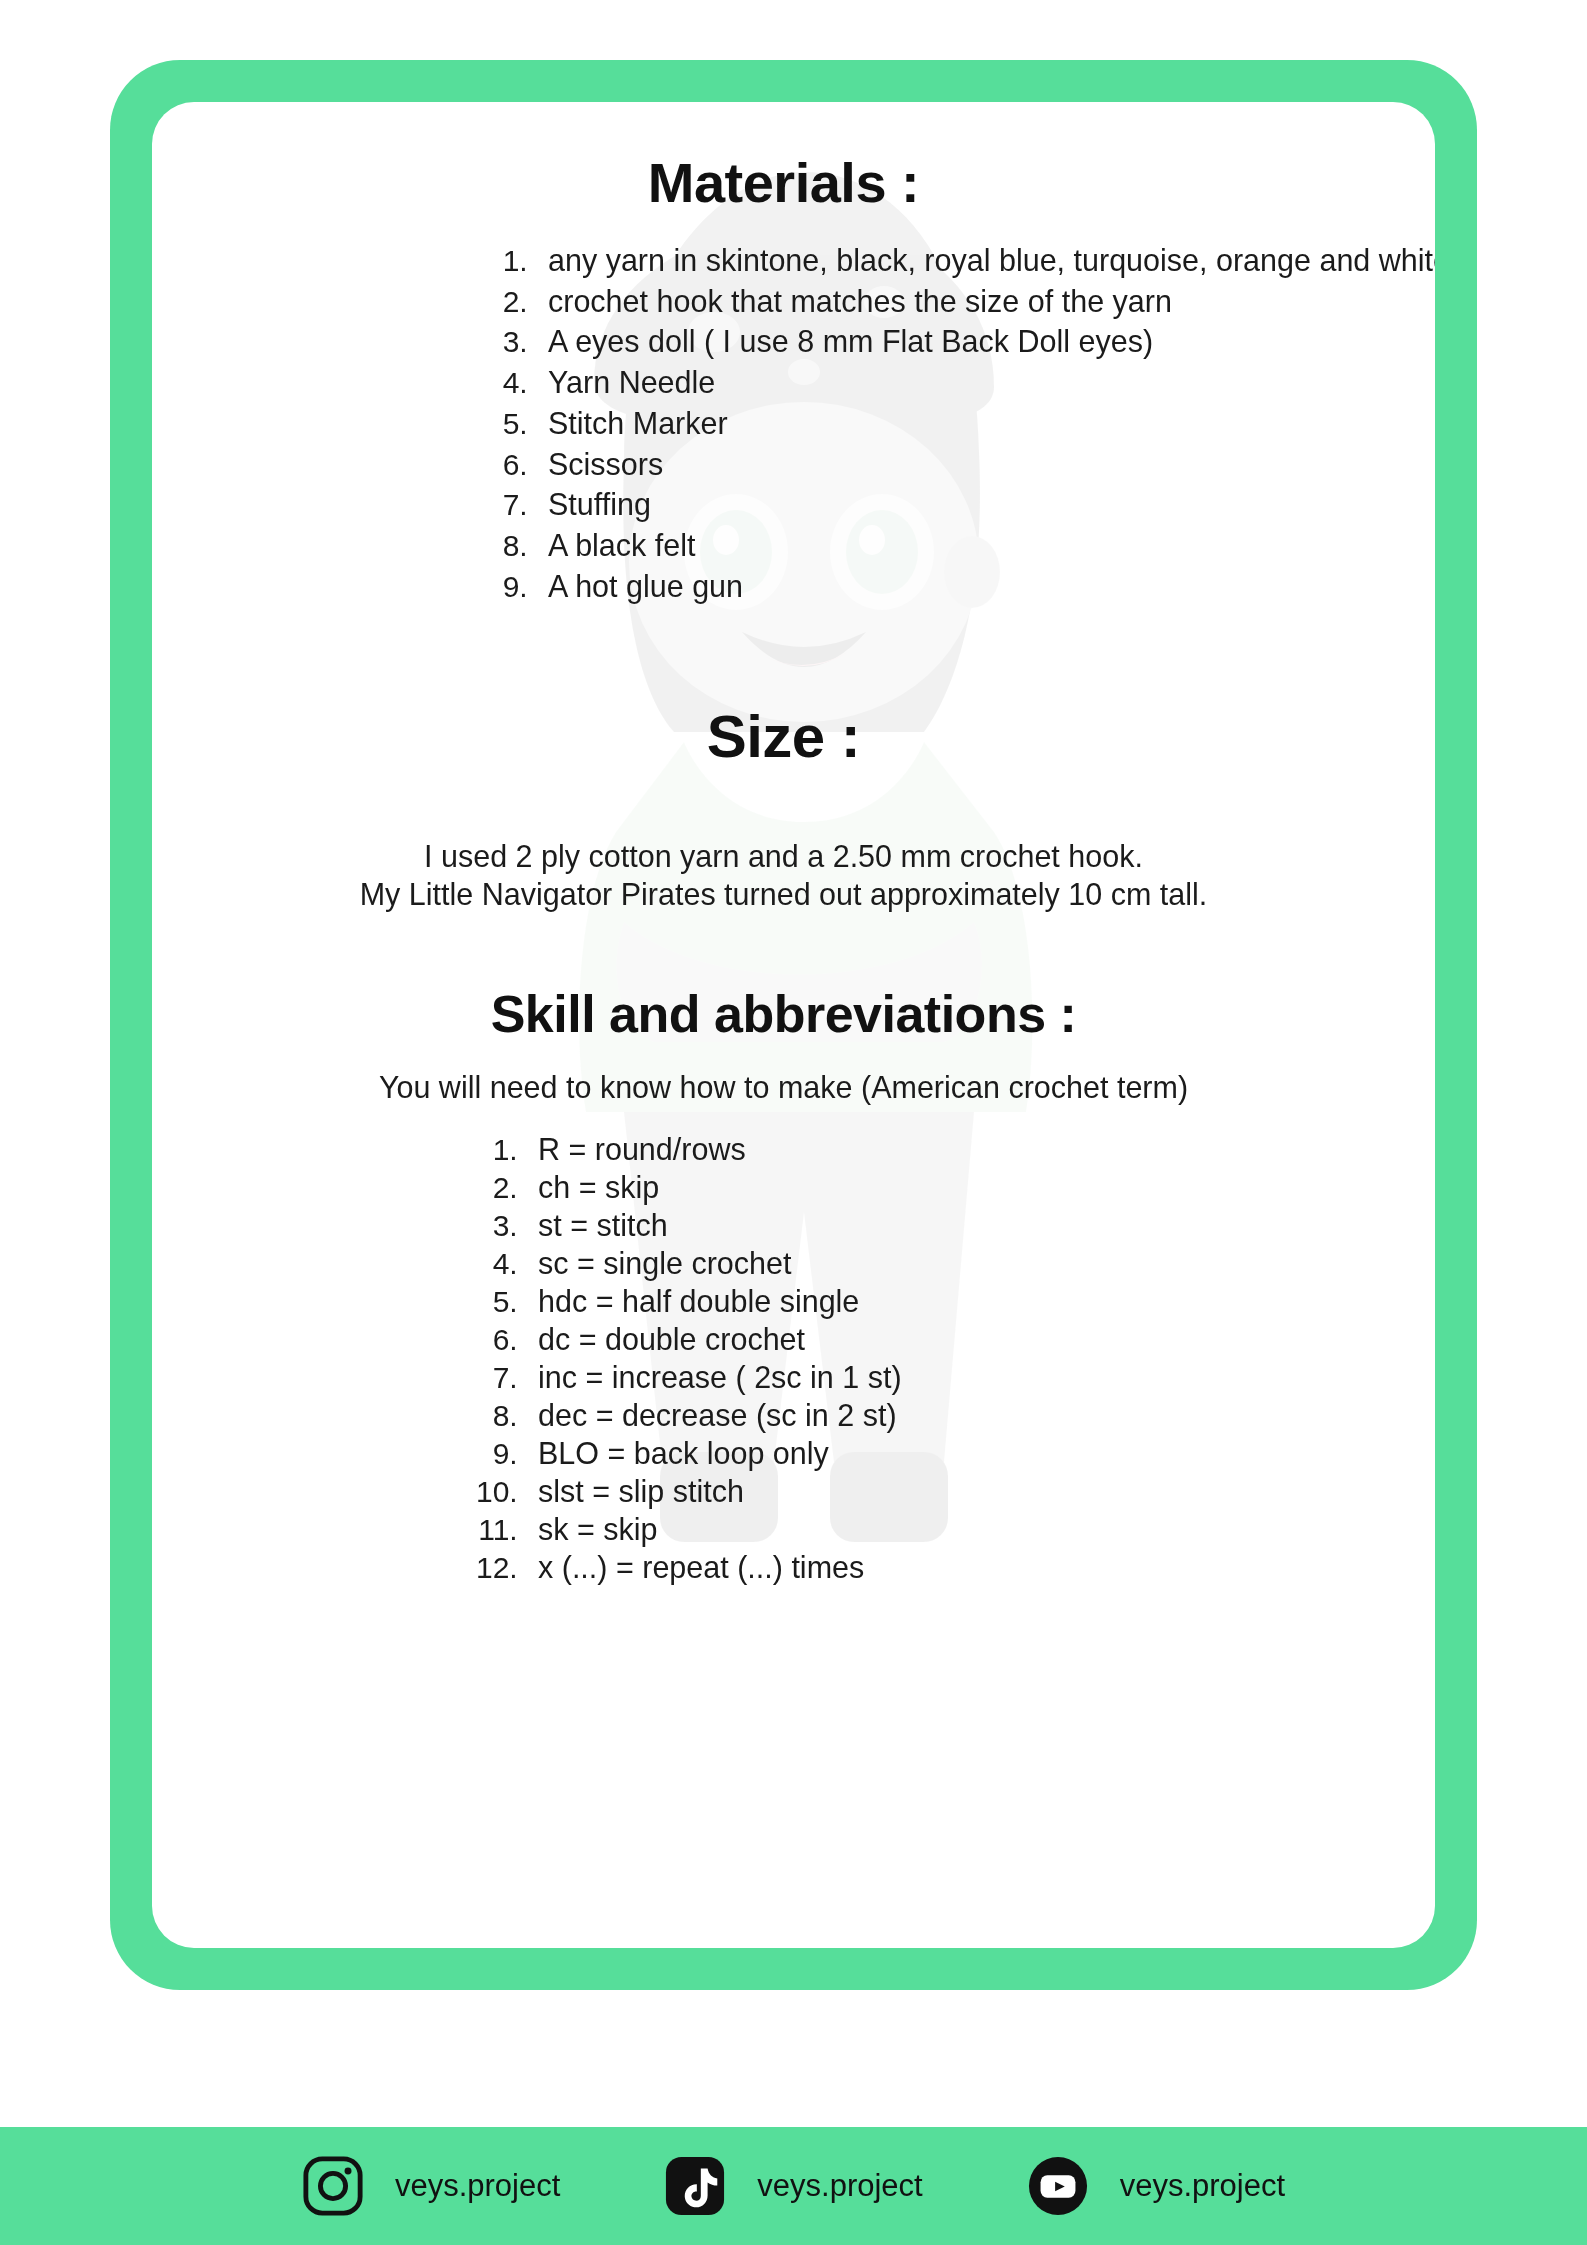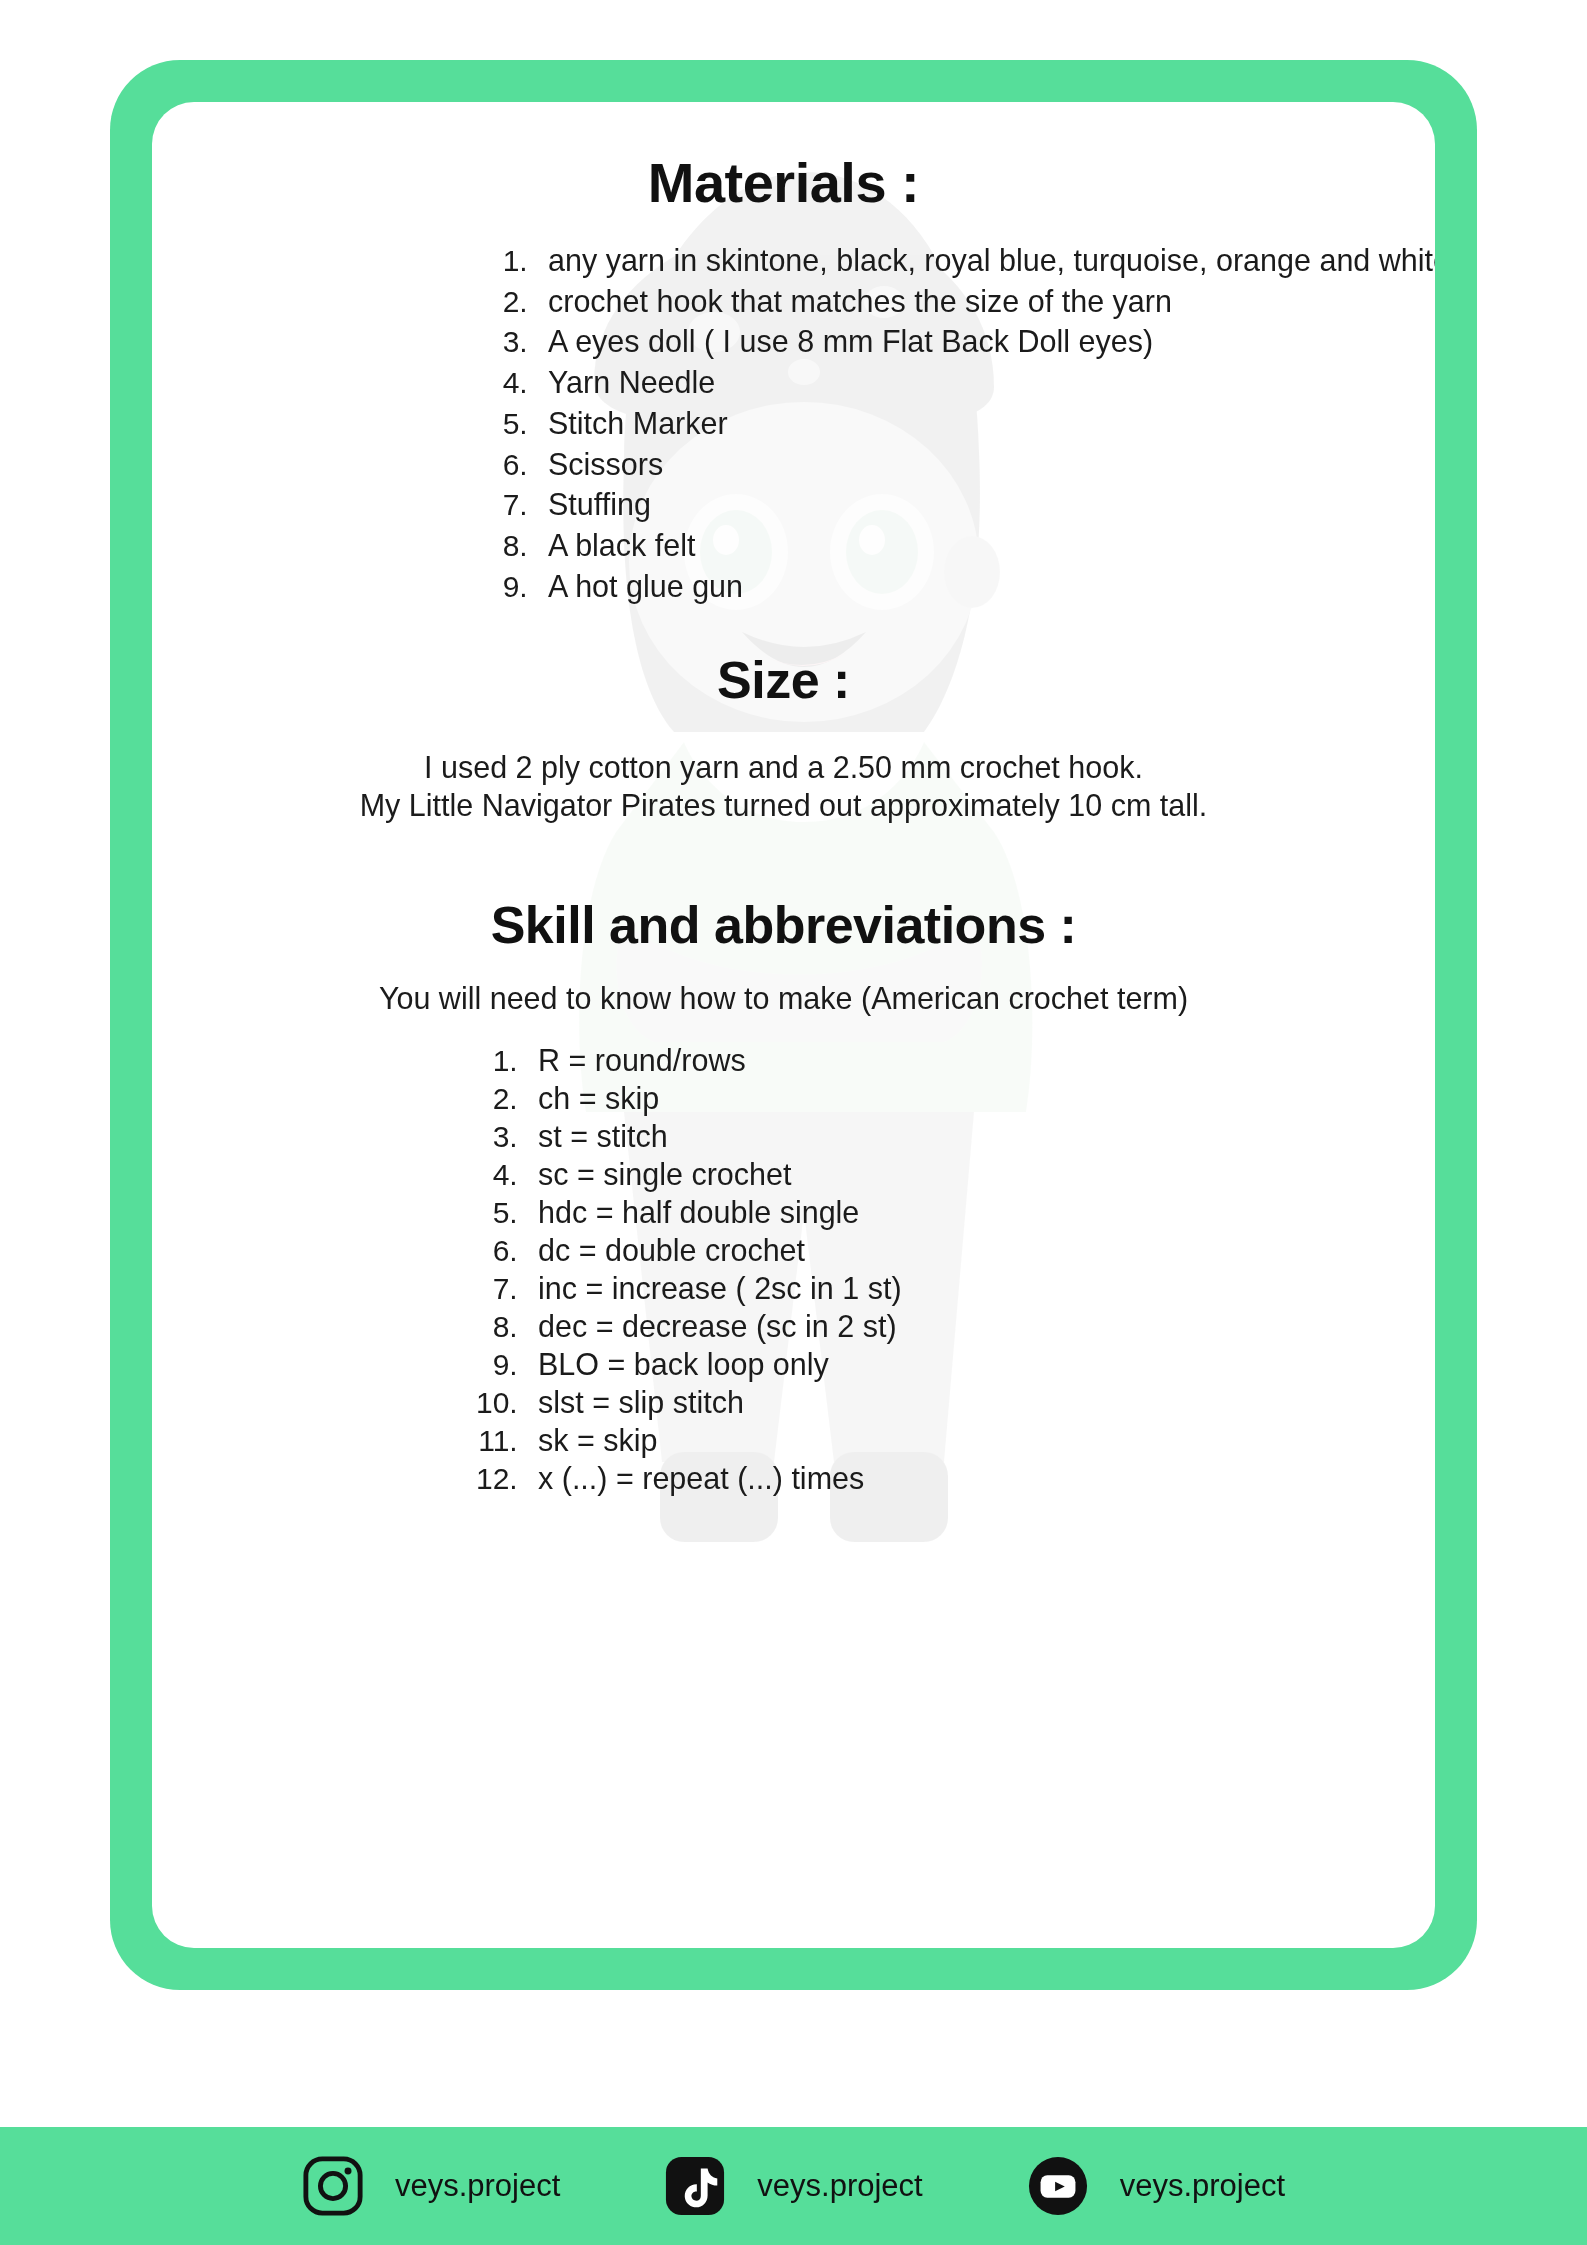--- a/index.html
+++ b/index.html
@@ -51,21 +51,21 @@
     color: #1b1b1b;
   }
 
   h1.section-title {
     text-align: center;
     font-size: 56px;
     font-weight: bold;
     letter-spacing: -0.5px;
     color: #111111;
   }
-  h1.size-title { font-size: 52px; margin-top: 44px; }
+  h1.size-title { font-size: 60px; margin-top: 96px; }
   h1.skill-title { font-size: 52px; margin-top: 70px; }
 
   ol.num-list {
     list-style: decimal;
     margin: 26px 0 0 0;
     padding: 0;
   }
   ol.materials { width: 1060px; margin-left: 330px; }
   ol.materials li {
     font-size: 30.5px;
@@ -79,21 +79,21 @@
     line-height: 1.245;
     padding-left: 12px;
   }
   ol li::marker { font-size: 30px; }
 
   p.center-line {
     text-align: center;
     font-size: 30.5px;
     line-height: 1.27;
   }
-  .size-block { margin-top: 38px; }
+  .size-block { margin-top: 66px; }
   .skill-intro { margin-top: 26px; font-size: 30.5px; text-align: center; }
 
   
   .footer {
     position: absolute;
     left: 0;
     bottom: 0;
     width: 1587px;
     height: 118px;
     background: #56de9a;

